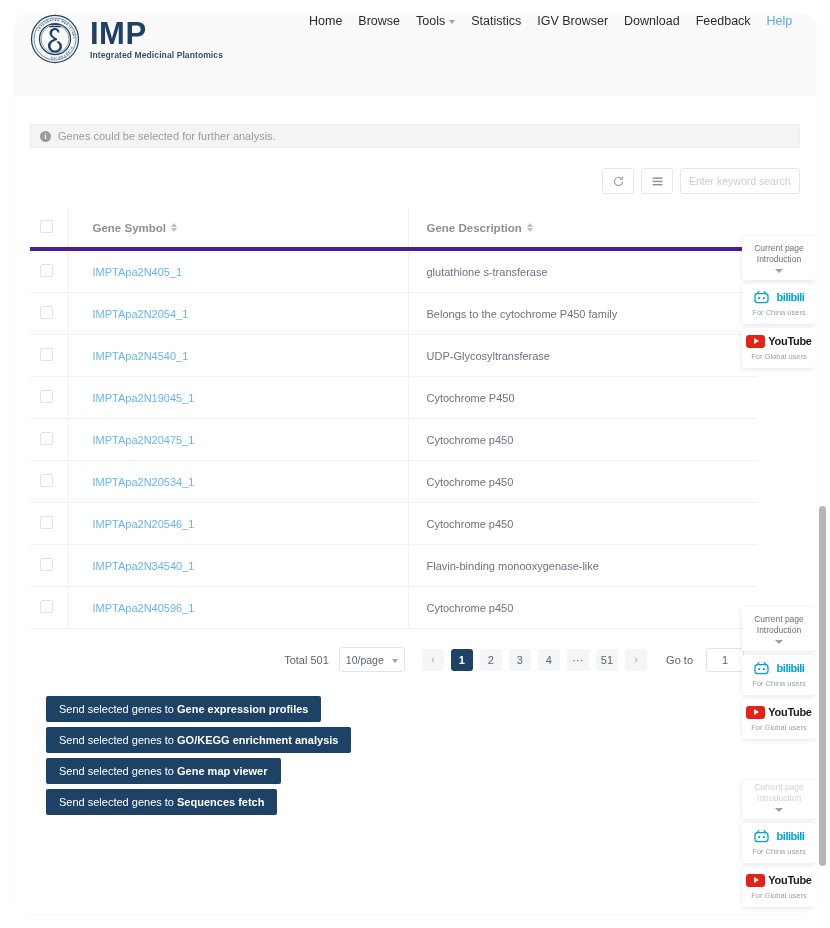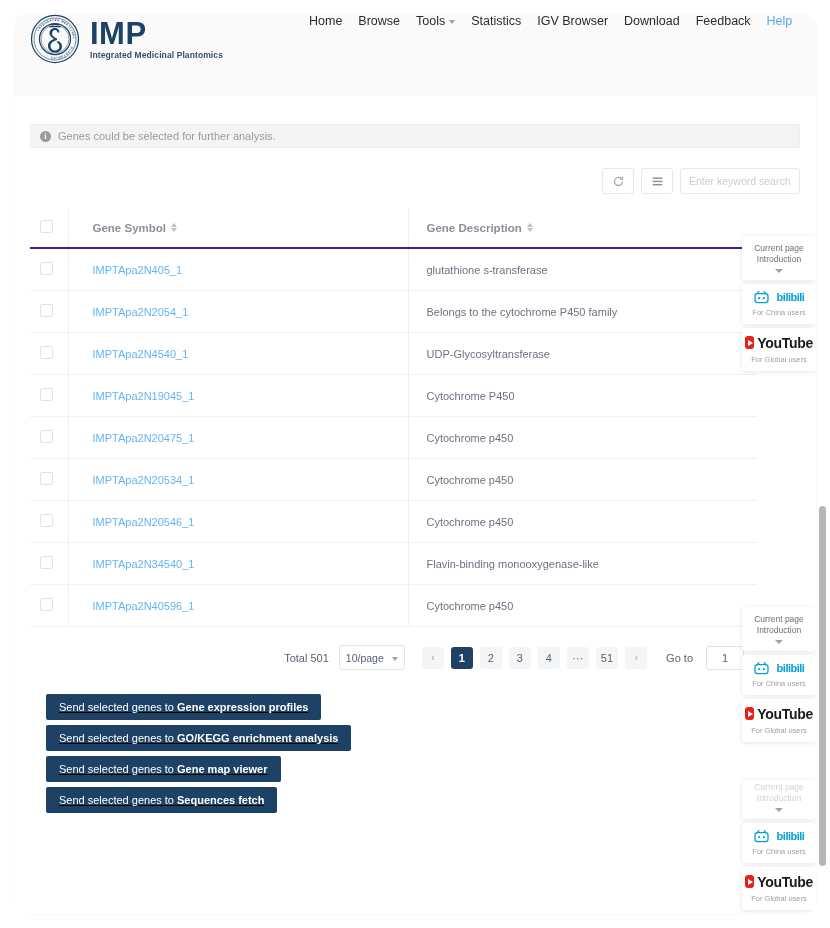--- a/index.html
+++ b/index.html
@@ -132,21 +132,21 @@
     width: 100%;
     border-collapse: collapse;
     table-layout: fixed;
   }
   table.gene-table th {
     text-align: left;
     font-size: 11.5px;
     color: #8a9099;
     font-weight: bold;
     padding: 12px 0 12px 0;
-    border-bottom: 2px solid #4c1d95;
+    border-bottom: 4px solid #4c1d95;
     background: #fff;
     vertical-align: middle;
   }
   table.gene-table td {
     font-size: 11px;
     color: #6b7280;
     padding: 13px 0;
     border-bottom: 1px solid #f0f1f4;
     vertical-align: middle;
     background: #fff;
@@ -228,21 +228,20 @@
     font-family: "Liberation Sans", sans-serif;
     margin-left: 6px;
   }
   
   .action-list {
     margin-top: 24px;
     padding-left: 16px;
     display: flex; flex-direction: column;
     gap: 5px;
     align-items: flex-start;
-    text-decoration: underline;
   }
   .action-btn {
     background: #1d4266;
     color: #ffffff;
     font-size: 11px;
     padding: 7px 13px;
     border: none;
     border-radius: 2px;
     cursor: pointer;
     white-space: nowrap;
@@ -285,21 +284,21 @@
   .yt-logo { display: flex; align-items: center; justify-content: center; gap: 3px; }
   .yt-badge {
     width: 19px; height: 13px; background: #e62117; border-radius: 3px;
     display: flex; align-items: center; justify-content: center;
   }
   .yt-badge span {
     width:0;height:0;border-left:5px solid #fff;
     border-top:3.5px solid transparent;border-bottom:3.5px solid transparent;
     margin-left: 1px;
   }
-  .yt-word { font-size: 14px; font-weight: bold; color: #1a1a1a; letter-spacing: -0.3px; }
+  .yt-word { font-size: 11px; font-weight: bold; color: #1a1a1a; letter-spacing: -0.3px; }
   .faded { opacity: 0.32; }
   
   .scroll-track {
     position: absolute;
     right: 2px; top: 0;
     width: 8px; height: 928px;
     background: transparent;
   }
   .scroll-thumb {
     position: absolute;

